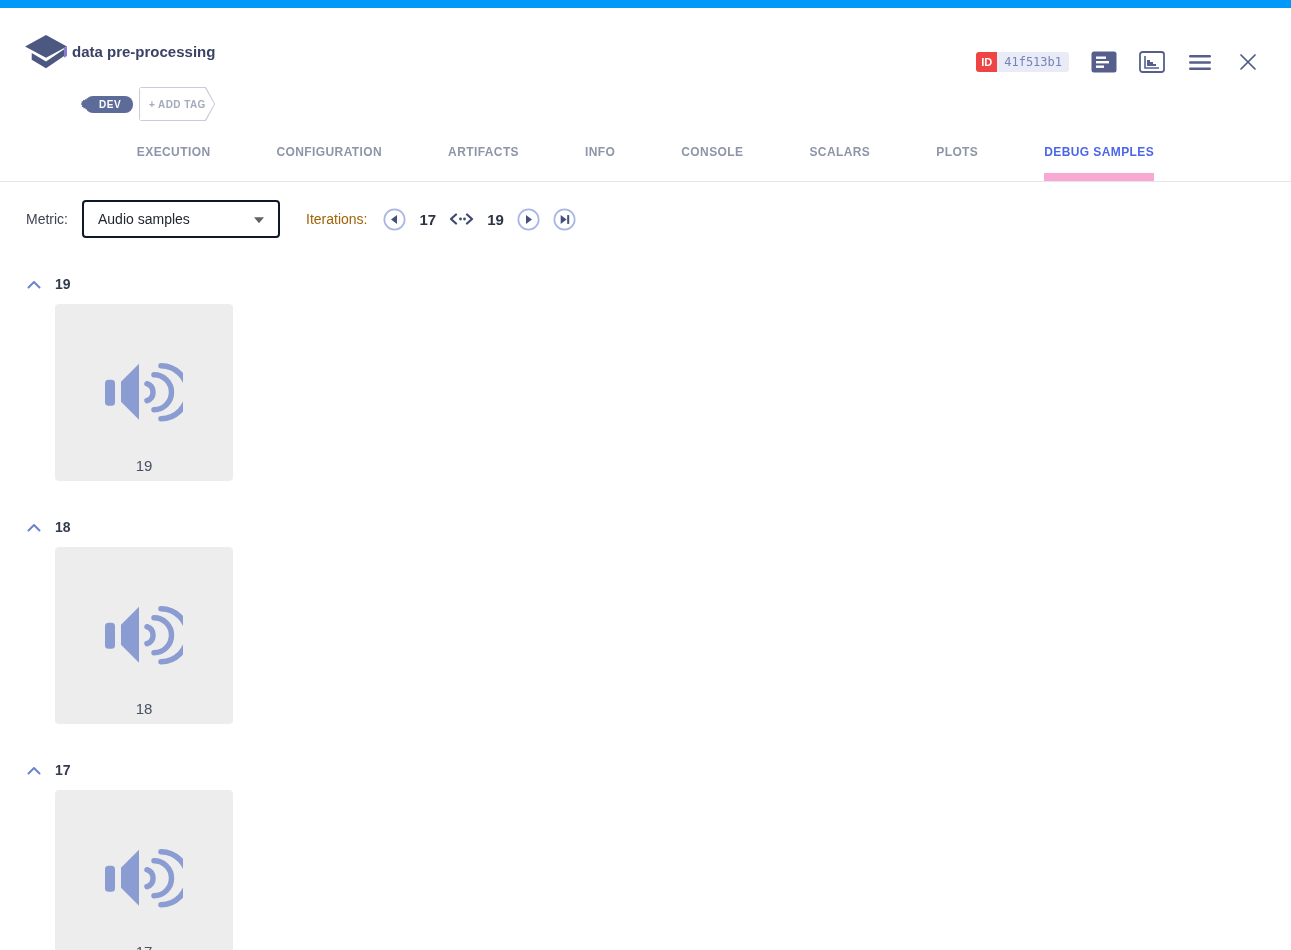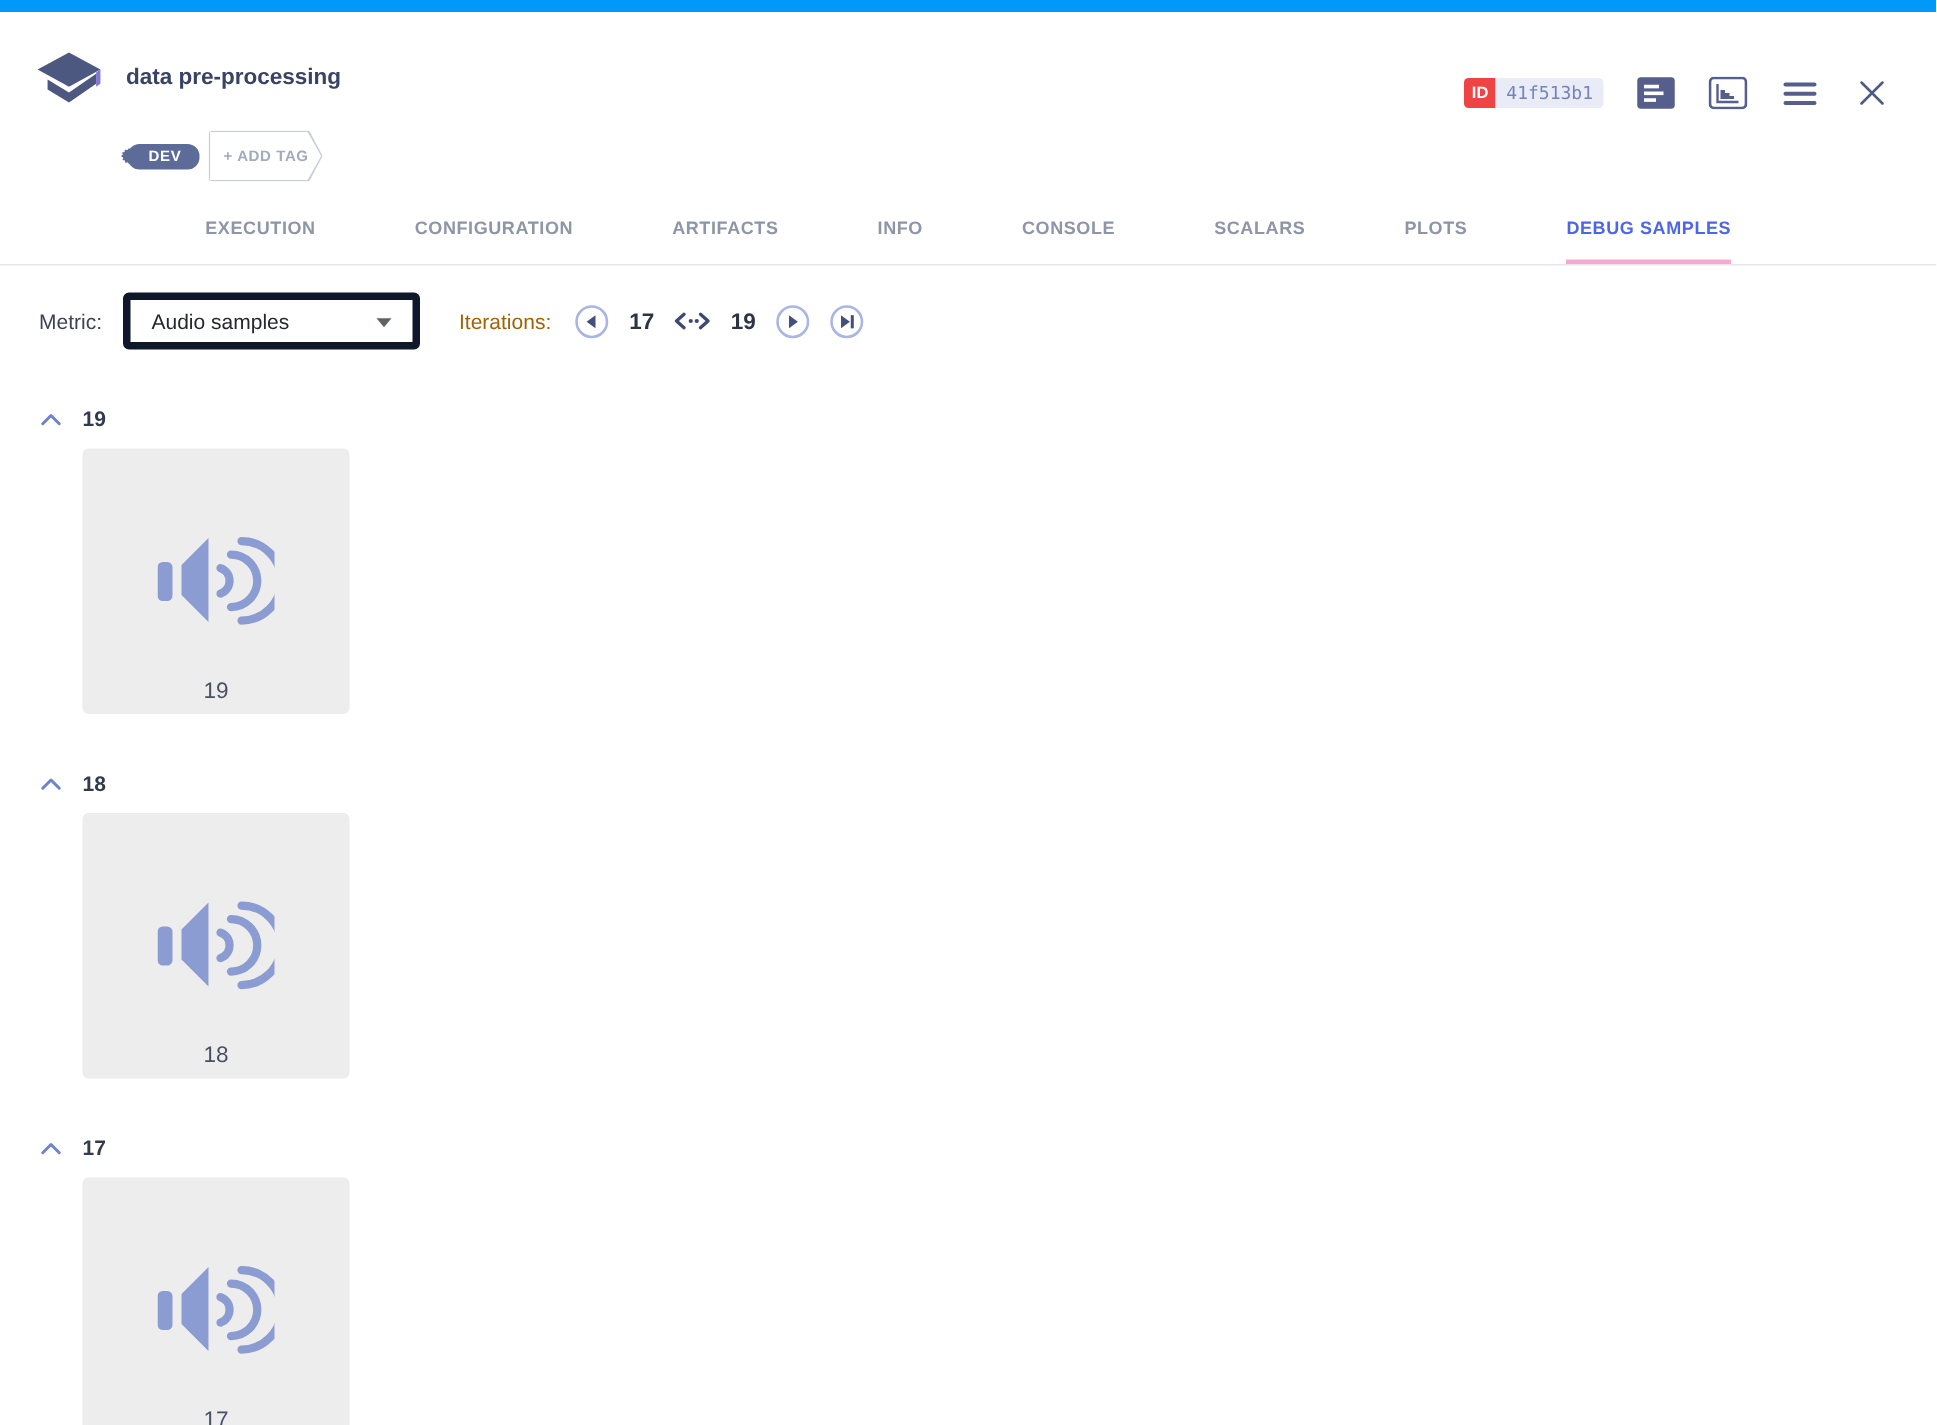--- a/index.html
+++ b/index.html
@@ -19,21 +19,21 @@
     background: #18a5f3;
     clip-path: polygon(0 0, 100% 0, calc(100% - 14px) 100%, 14px 100%);
     color: #fff; font-size: 11px; font-weight: bold; letter-spacing: .9px;
     display: flex; align-items: center; justify-content: center;
     padding-bottom: 2px;
   }
   
   .header { position: relative; background: #fff; border-bottom: 1px solid #e4e6ea; }
   .header-main { display: flex; align-items: flex-start; padding: 26px 0 0 24px; }
   .task-logo { width: 44px; height: 40px; flex: 0 0 auto; }
-  .header-titles { margin-left: 16px; }
+  .header-titles { margin-left: 4px; }
   .task-title { font-size: 15px; font-weight: bold; color: #3a4364; padding-top: 9px; }
   .tags-row { display: flex; align-items: center; gap: 6px; margin: 13px 0 0 85px; }
   .tag-pill {
     position: relative; background: #5d6b99; color: #fff;
     font-size: 10px; font-weight: bold; letter-spacing: .5px;
     border-radius: 8px; padding: 3px 12px 3px 14px; cursor: pointer;
   }
   .tag-gear { position: absolute; left: -5px; top: 50%; transform: translateY(-50%); width: 12px; height: 12px; }
   .add-tag { position: relative; width: 76px; height: 34px; cursor: pointer; }
   .add-tag .shape-border {
@@ -61,27 +61,27 @@
     font-family: "DejaVu Sans Mono", monospace; font-size: 12px;
     display: flex; align-items: center; padding: 1px 7px; border-radius: 0 3px 3px 0;
   }
   .icon-btn { width: 26px; height: 24px; cursor: pointer; display: flex; align-items: center; justify-content: center; }
   
   .tabs-row { display: flex; justify-content: center; gap: 66px; margin-top: 24px; }
   .tab {
     font-size: 12px; font-weight: bold; letter-spacing: .4px; color: #8d95a7;
     padding-bottom: 17px; cursor: pointer; white-space: nowrap;
   }
-  .tab.active { color: #4d66e8; border-bottom: 3px solid #f9a8d4; padding-bottom: 14px; }
+  .tab.active { color: #4d66e8; border-bottom: 8px solid #f9a8d4; padding-bottom: 14px; }
   
   .toolbar { display: flex; align-items: center; padding: 18px 0 0 26px; }
   .metric-label { font-size: 14px; color: #3e4452; }
   .metric-select {
     position: relative; width: 198px; height: 38px; margin-left: 14px;
-    border: 5px solid #0f172a; border-radius: 4px; background: #fff;
+    border: 2px solid #0f172a; border-radius: 4px; background: #fff;
     display: flex; align-items: center; padding-left: 14px; cursor: pointer;
   }
   .metric-select .value { font-size: 14px; color: #23272e; }
   .caret-down {
     position: absolute; right: 14px; top: 50%; transform: translateY(-30%);
     width: 0; height: 0;
     border-left: 5px solid transparent; border-right: 5px solid transparent;
     border-top: 6px solid #5f6368;
   }
   .iterations-label { font-size: 14px; color: #a16207; margin-left: 26px; }

